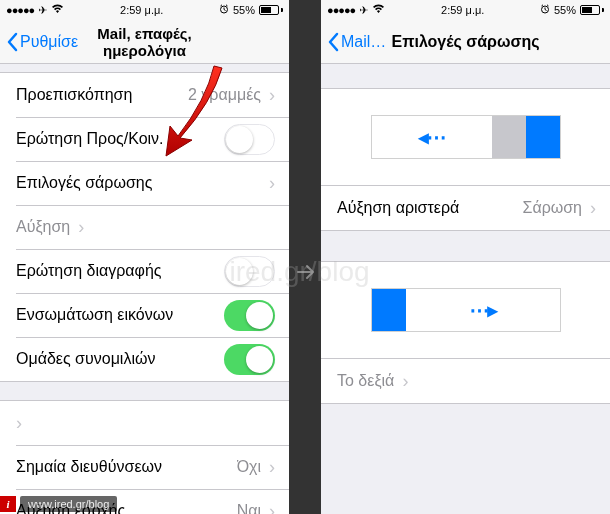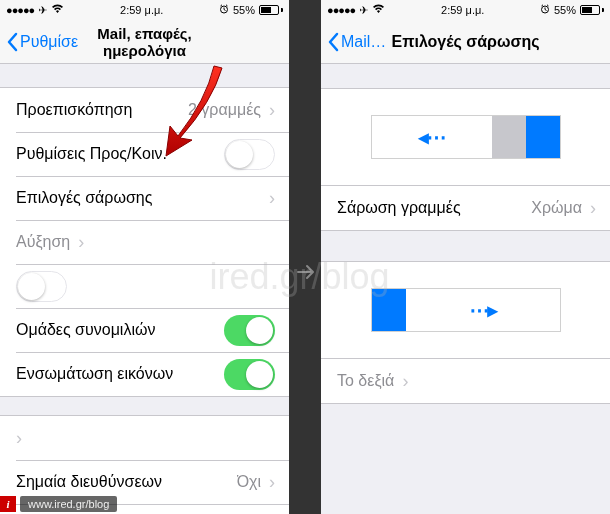--- a/index.html
+++ b/index.html
@@ -86,21 +86,21 @@
   font-weight: 600;
   font-size: 16px;
   pointer-events: none;
   padding: 0 70px;
 }
 .nav-title.long { font-size: 15px; padding: 0 76px; }
 
 
 .list { flex: 1; overflow: hidden; }
 .group { background: #fff; border-top: 1px solid #c8c7cc; border-bottom: 1px solid #c8c7cc; margin-top: 18px; }
-.group.first { margin-top: 23px; }
+.group.first { margin-top: 8px; }
 .cell {
   display: flex;
   align-items: center;
   min-height: 44px;
   padding: 0 14px 0 16px;
   position: relative;
 }
 .cell + .cell::before {
   content: "";
   position: absolute;
@@ -176,21 +176,21 @@
   height: 96px;
   pointer-events: none;
 }
 
 
 .watermark {
   position: absolute;
   left: 0; right: 11px;
   top: 256px;
   text-align: center;
-  font-size: 36px;
+  font-size: 28px;
   color: rgba(180,180,180,0.28);
   pointer-events: none;
   user-select: none;
 }
 
 
 .url-bar {
   position: absolute;
   left: 0; bottom: 0;
   display: flex;
@@ -264,51 +264,52 @@
     <div class="list">
       <div class="group first">
 
         <div class="cell">
           <span class="label">Προεπισκόπηση</span>
           <span class="value">2 γραμμές</span>
           <span class="chev">›</span>
         </div>
 
         <div class="cell">
-          <span class="label">Ρυθμίσεις Προς/Κοιν.</span>
+          <span class="label">Ερώτηση Προς/Κοιν.</span>
           <span class="toggle off">
               <span class="knob"></span>
             </span>
         </div>
 
         <div class="cell">
           <span class="label">Επιλογές σάρωσης</span>
           <span class="chev">›</span>
         </div>
 
         <div class="cell">
           <span class="value">Αύξηση</span>
           <span class="chev">›</span>
         </div>
 
         <div class="cell">
+          <span class="label">Ερώτηση διαγραφής</span>
           <span class="toggle off">
               <span class="knob"></span>
             </span>
         </div>
 
         <div class="cell">
-          <span class="label">Ομάδες συνομιλιών</span>
+          <span class="label">Ενσωμάτωση εικόνων</span>
           <span class="toggle on">
               <span class="knob"></span>
             </span>
         </div>
 
         <div class="cell">
-          <span class="label">Ενσωμάτωση εικόνων</span>
+          <span class="label">Ομάδες συνομιλιών</span>
           <span class="toggle on">
               <span class="knob"></span>
             </span>
         </div>
       </div>
 
       <div class="group">
         <div class="cell">
           <span class="chev">›</span>
         </div>
@@ -391,22 +392,22 @@
         <div class="swipe-wrap left-swipe">
           <div class="main">
               <span class="swipe-arrow">◂⋯</span>
             </div>
           <div class="gray"></div>
           <div class="blue"></div>
         </div>
       </div>
       <div class="group" style="margin-top:0;border-top:none">
         <div class="cell">
-          <span class="label">Σάρωση γραμμές</span>
-          <span class="value">Χρώμα</span>
+          <span class="label">Αύξηση αριστερά</span>
+          <span class="value">Σάρωση</span>
           <span class="chev">›</span>
         </div>
       </div>
 
       <div class="illus-box" style="margin-top:30px">
         <div class="swipe-wrap right-swipe">
           <div class="blue"></div>
           <div class="main">
               <span class="swipe-arrow">⋯▸</span>
             </div>

